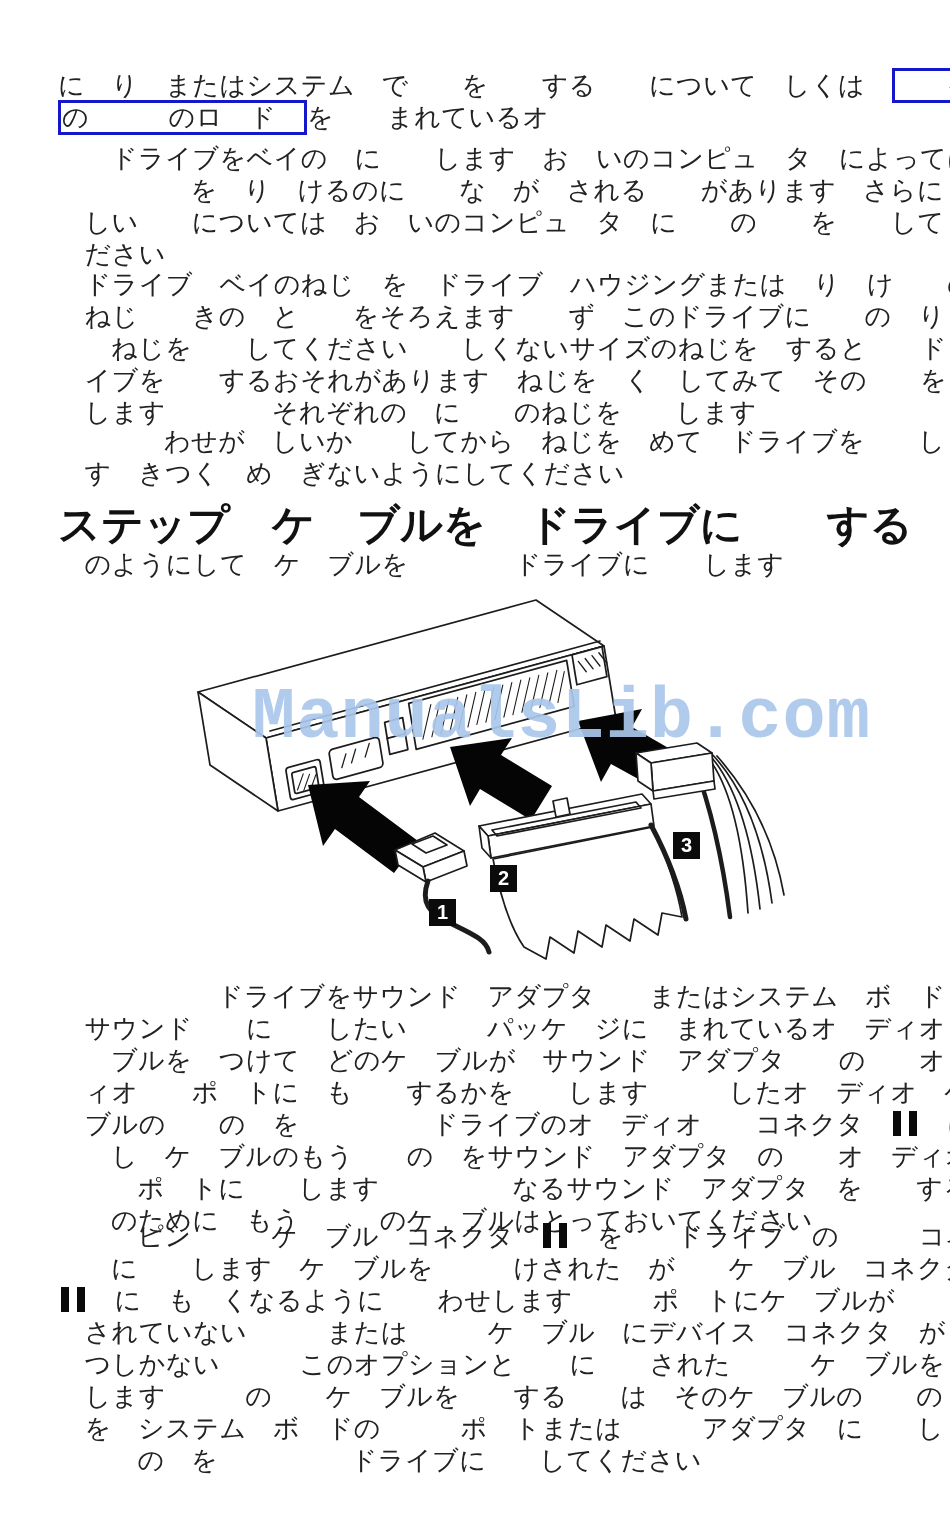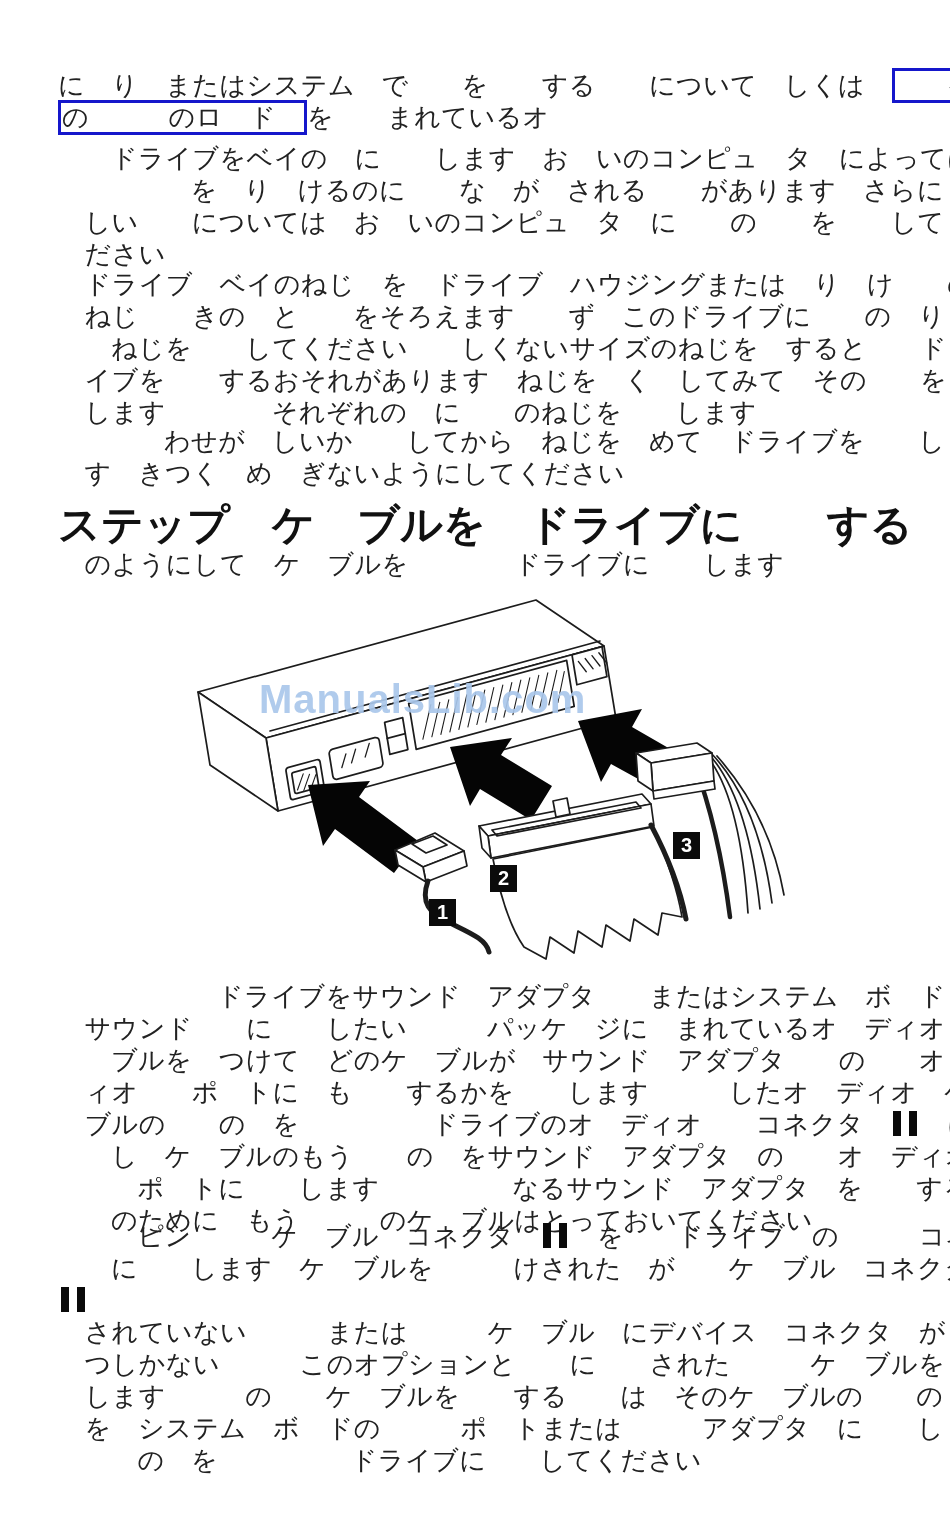--- a/index.html
+++ b/index.html
@@ -8,22 +8,22 @@
   .block{position:absolute;left:58px;}
   .line{white-space:pre;font-size:26px;line-height:32px;height:32px;letter-spacing:.5px;}
   .linkbox{border:3px solid #1517cb;padding:0 1px;}
   .bars{display:inline-block;width:8px;height:25px;border-left:8px solid #0a0a0a;
         border-right:8px solid #0a0a0a;vertical-align:-3px;margin:0 3px;}
   .heading{position:absolute;left:58px;top:497px;font-family:"Liberation Sans","DejaVu Sans",sans-serif;
         font-weight:bold;font-size:42px;color:#111;white-space:pre;}
   .subline{position:absolute;left:58px;top:549px;}
   .diagram{position:absolute;left:190px;top:595px;width:760px;height:380px;}
   .diagram svg{position:absolute;left:0;top:0;}
-  .watermark{position:absolute;left:69px;top:82px;z-index:3;
-        font-family:Liberation Sans, sans-serif;font-weight:bold;font-size:40px;
+  .watermark{position:absolute;left:62px;top:82px;z-index:3;
+        font-family:Liberation Mono, monospace;font-weight:bold;font-size:72px;
         color:rgba(169,199,234,.92);letter-spacing:1px;white-space:pre;}
   .callout{position:absolute;width:27px;height:27px;background:#0b0b0b;color:#fff;z-index:2;
         font-family:"Liberation Sans","DejaVu Sans",sans-serif;font-weight:bold;font-size:20px;
         line-height:27px;text-align:center;}
   .footer{position:absolute;left:458px;top:1488px;font-size:21px;color:#3f3f3f;
         white-space:pre;letter-spacing:1px;}
 </style>
 </head>
 <body>
 
@@ -134,21 +134,21 @@
     <div class="line">　ィオ　　ポ　トに　も　　するかを　　します　　　したオ　ディオ　ケ</div>
     <div class="line"><span>　ブルの　　の　を　　　　　ドライブのオ　ディオ　　コネクタ　</span><span class="bars"></span><span>　に</span></div>
     <div class="line">　　し　ケ　ブルのもう　　の　をサウンド　アダプタ　の　　オ　ディオ</div>
     <div class="line">　　　ポ　トに　　します　　　　　なるサウンド　アダプタ　を　　する</div>
     <div class="line">　　のために　もう　　　のケ　ブルはとっておいてください</div>
   </div>
 
   <div class="block" style="top:1221px">
     <div class="line"><span>　　　ピン　　　ケ　ブル　コネクタ　</span><span class="bars"></span><span>　を　　ドライブ　の　　　コネクタ</span></div>
     <div class="line">　　に　　します　ケ　ブルを　　　けされた　が　　ケ　ブル　コネクタ</div>
-    <div class="line"><span class="bars"></span></div>
+    <div class="line"><span class="bars"></span><span>　に　も　くなるように　　わせします　　　ポ　トにケ　ブルが</span></div>
     <div class="line">　されていない　　　または　　　ケ　ブル　にデバイス　コネクタ　が</div>
     <div class="line">　つしかない　　　このオプションと　　に　　された　　　ケ　ブルを</div>
     <div class="line">　します　　　の　　ケ　ブルを　　する　　は　そのケ　ブルの　　の</div>
     <div class="line">　を　システム　ボ　ドの　　　ポ　トまたは　　　アダプタ　に　　し　もう</div>
     <div class="line">　　　の　を　　　　　ドライブに　　してください</div>
   </div>
 
 
 </div>
 

